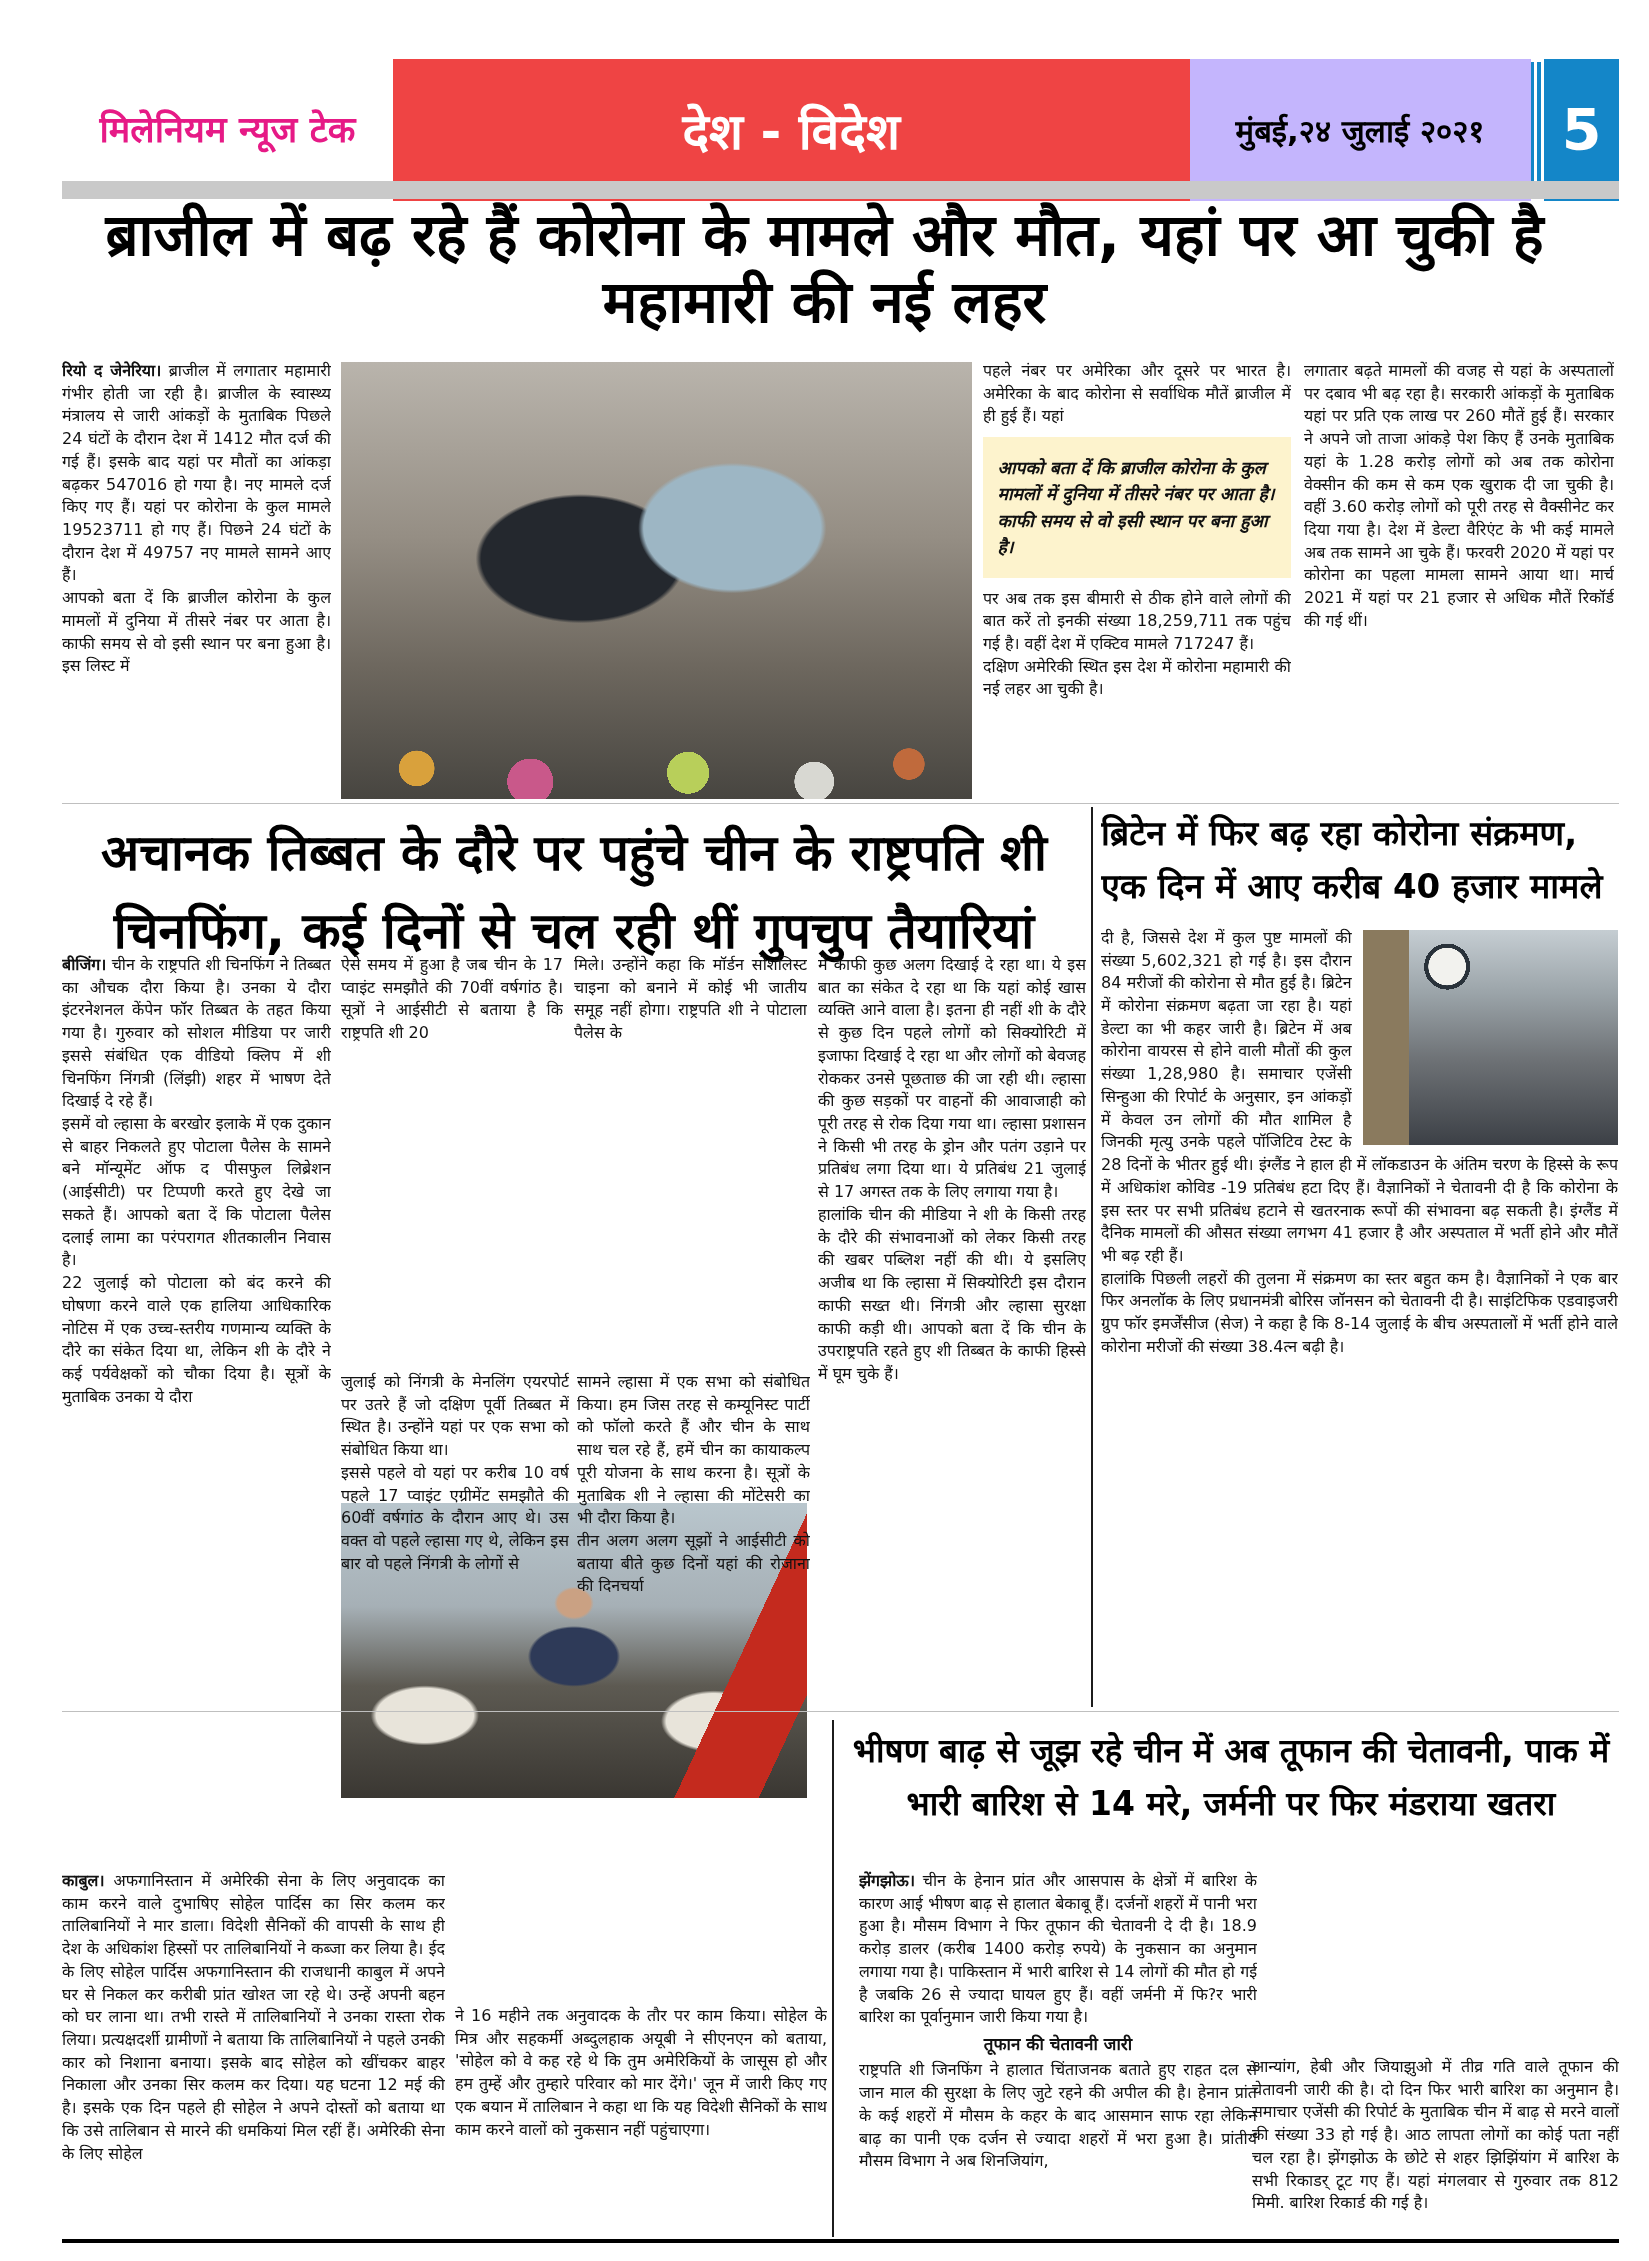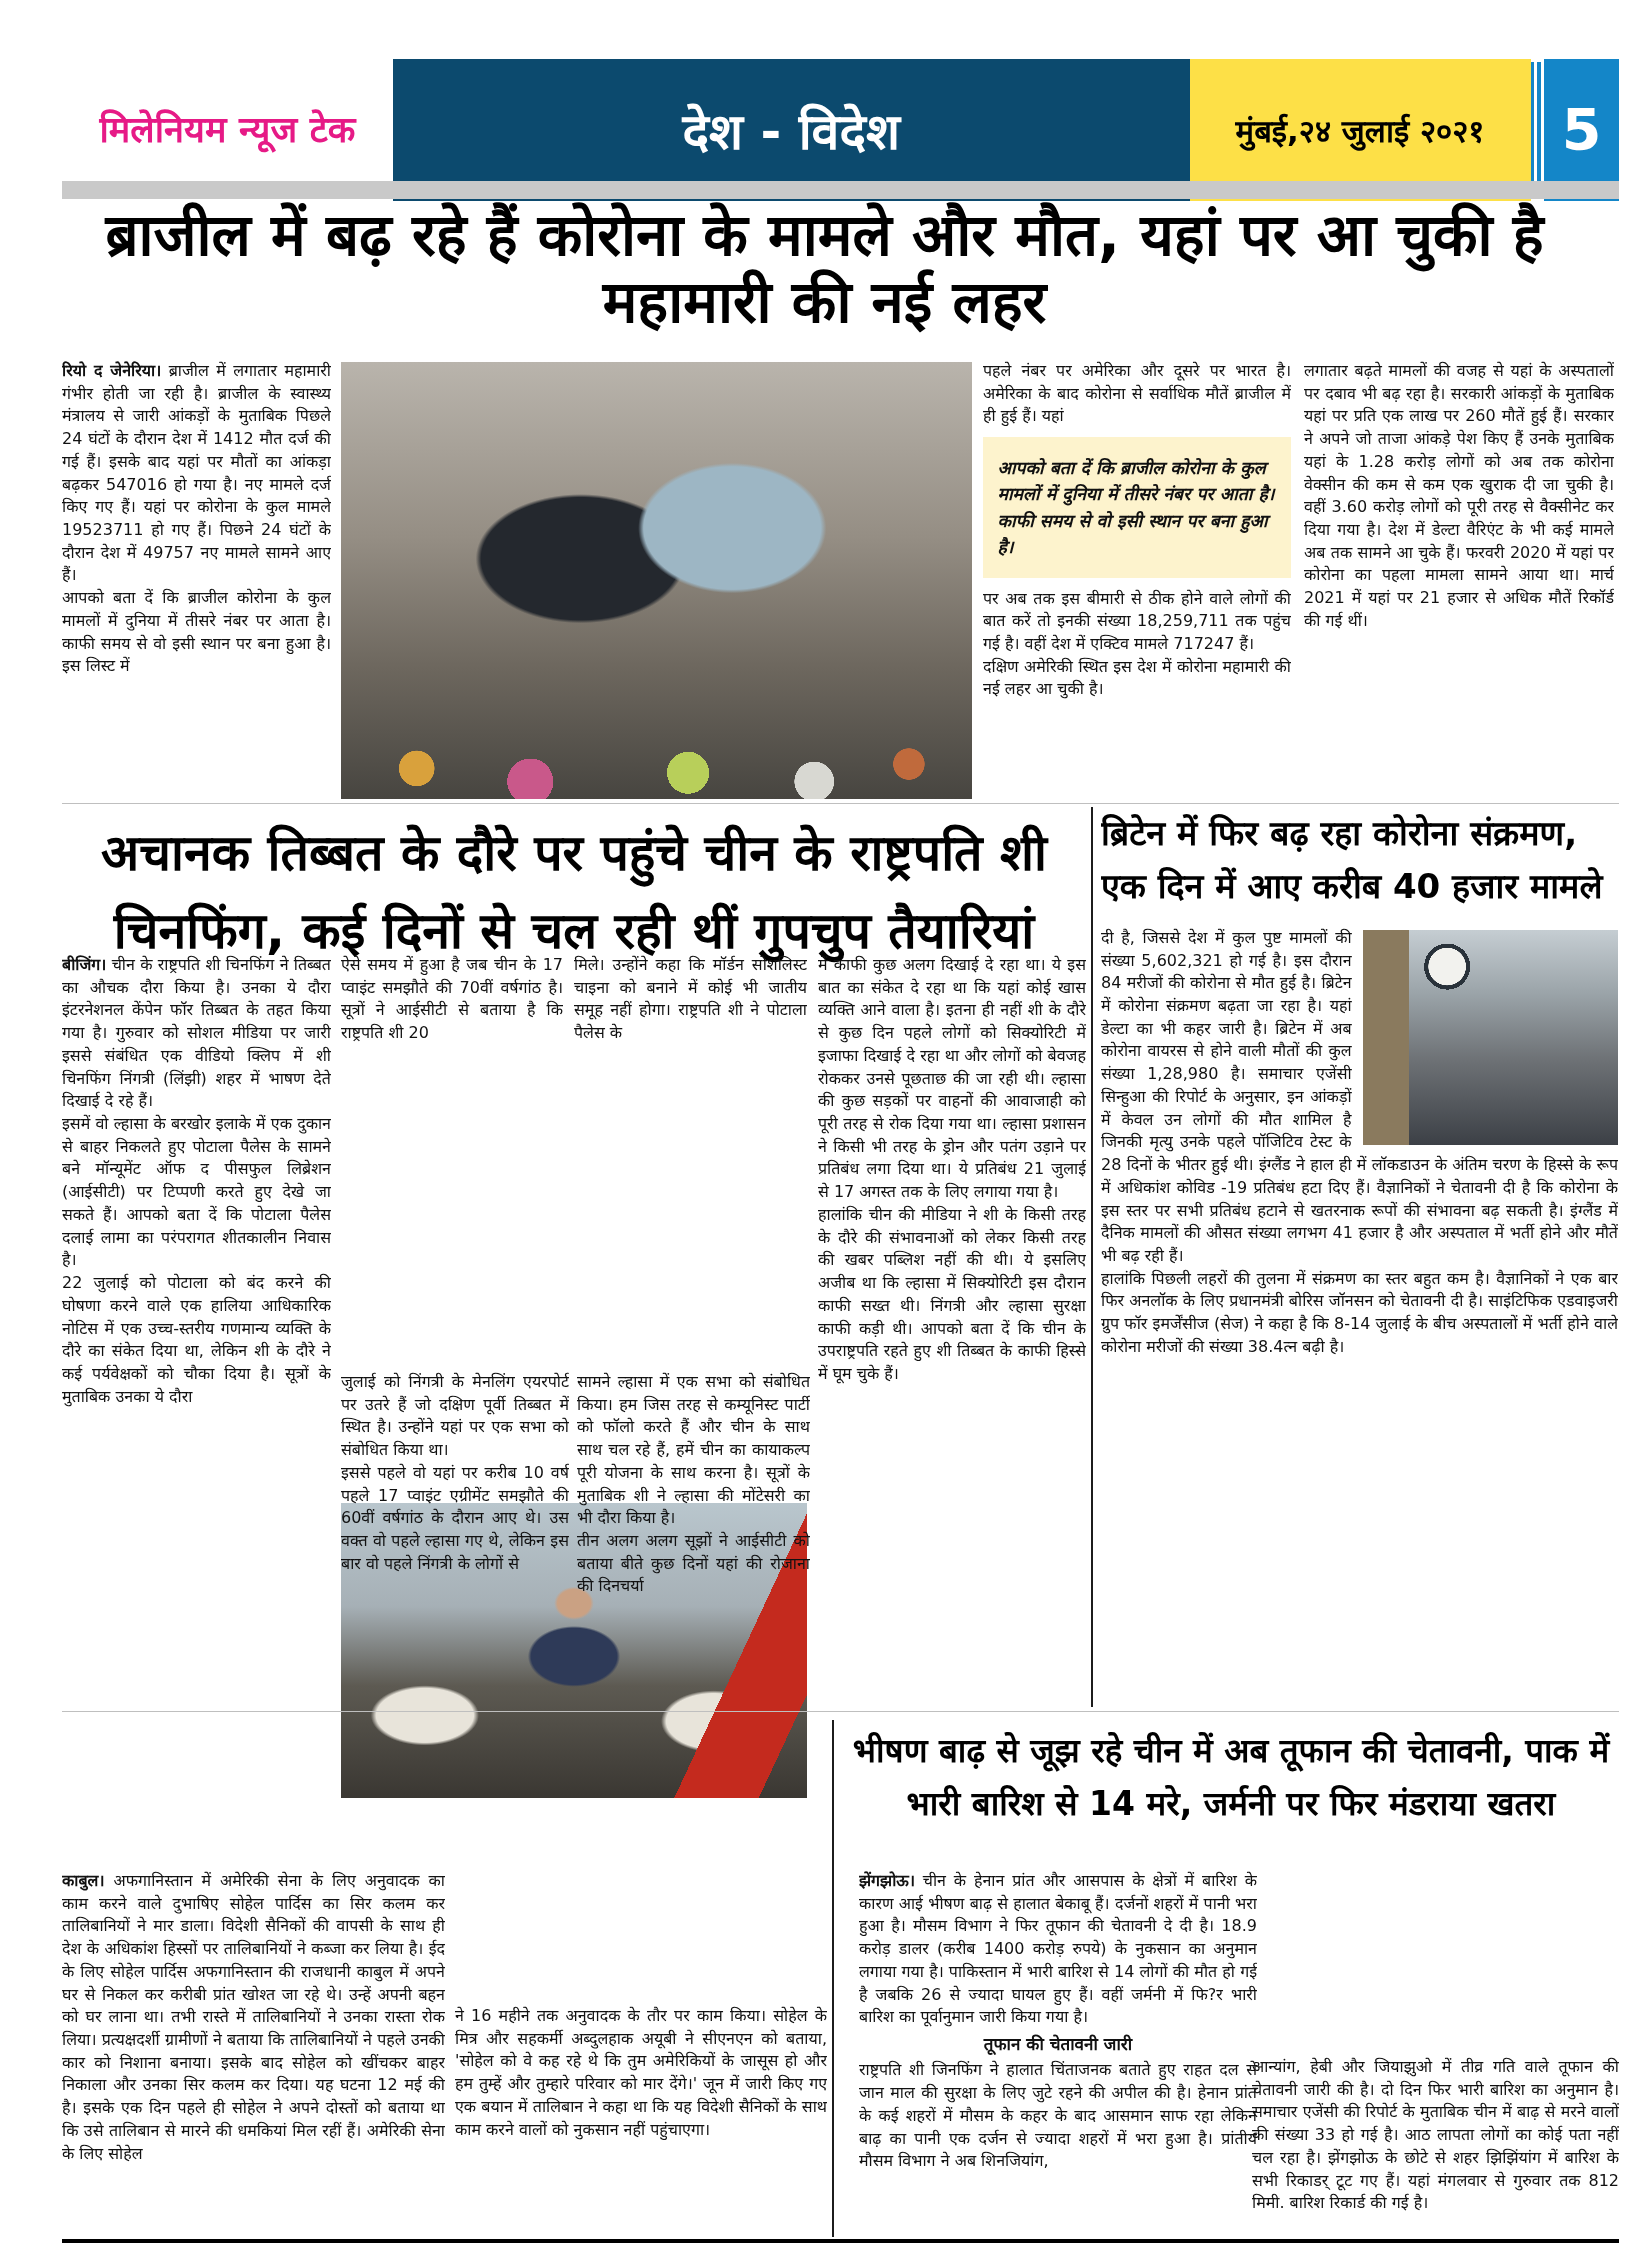--- a/index.html
+++ b/index.html
@@ -4,23 +4,23 @@
 <style>
   html,body{margin:0;padding:0;background:#e8e8e8;}
   .page{position:relative;width:1650px;height:2261px;background:#ffffff;overflow:hidden;
         font-family:"DejaVu Sans","Liberation Sans",sans-serif;color:#111;}
   .abs{position:absolute;}
 
   
   .masthead{left:62px;top:59px;width:1557px;height:142px;display:flex;align-items:stretch;}
   .mh-logo{width:331px;background:#fff;display:flex;align-items:center;justify-content:center;
            color:#e61a86;font-weight:800;font-size:36px;line-height:1.05;text-align:center;}
-  .mh-section{flex:1;background:#0c4a6e;display:flex;align-items:center;justify-content:center;
+  .mh-section{flex:1;background:#ef4444;display:flex;align-items:center;justify-content:center;
               color:#fff;font-weight:800;font-size:50px;}
-  .mh-date{width:341px;background:#fde047;display:flex;align-items:center;justify-content:center;
+  .mh-date{width:341px;background:#c4b5fd;display:flex;align-items:center;justify-content:center;
            color:#000;font-weight:800;font-size:31px;}
   .mh-bars{width:13.5px;display:flex;gap:3.1px;align-items:stretch;padding:3.1px 0;}
   .mh-bars i{display:block;width:3.6px;background:#1486c8;}
   .mh-page{width:75px;background:#1486c8;display:flex;align-items:center;justify-content:center;
            color:#fff;font-weight:800;font-size:57px;}
   .graybar{left:62px;top:181px;width:1557px;height:17.6px;background:#c9c9c9;}
 
   
   .lead-head{left:72px;top:202px;width:1505px;text-align:center;font-weight:800;
              font-size:58px;line-height:1.16;color:#000;}

